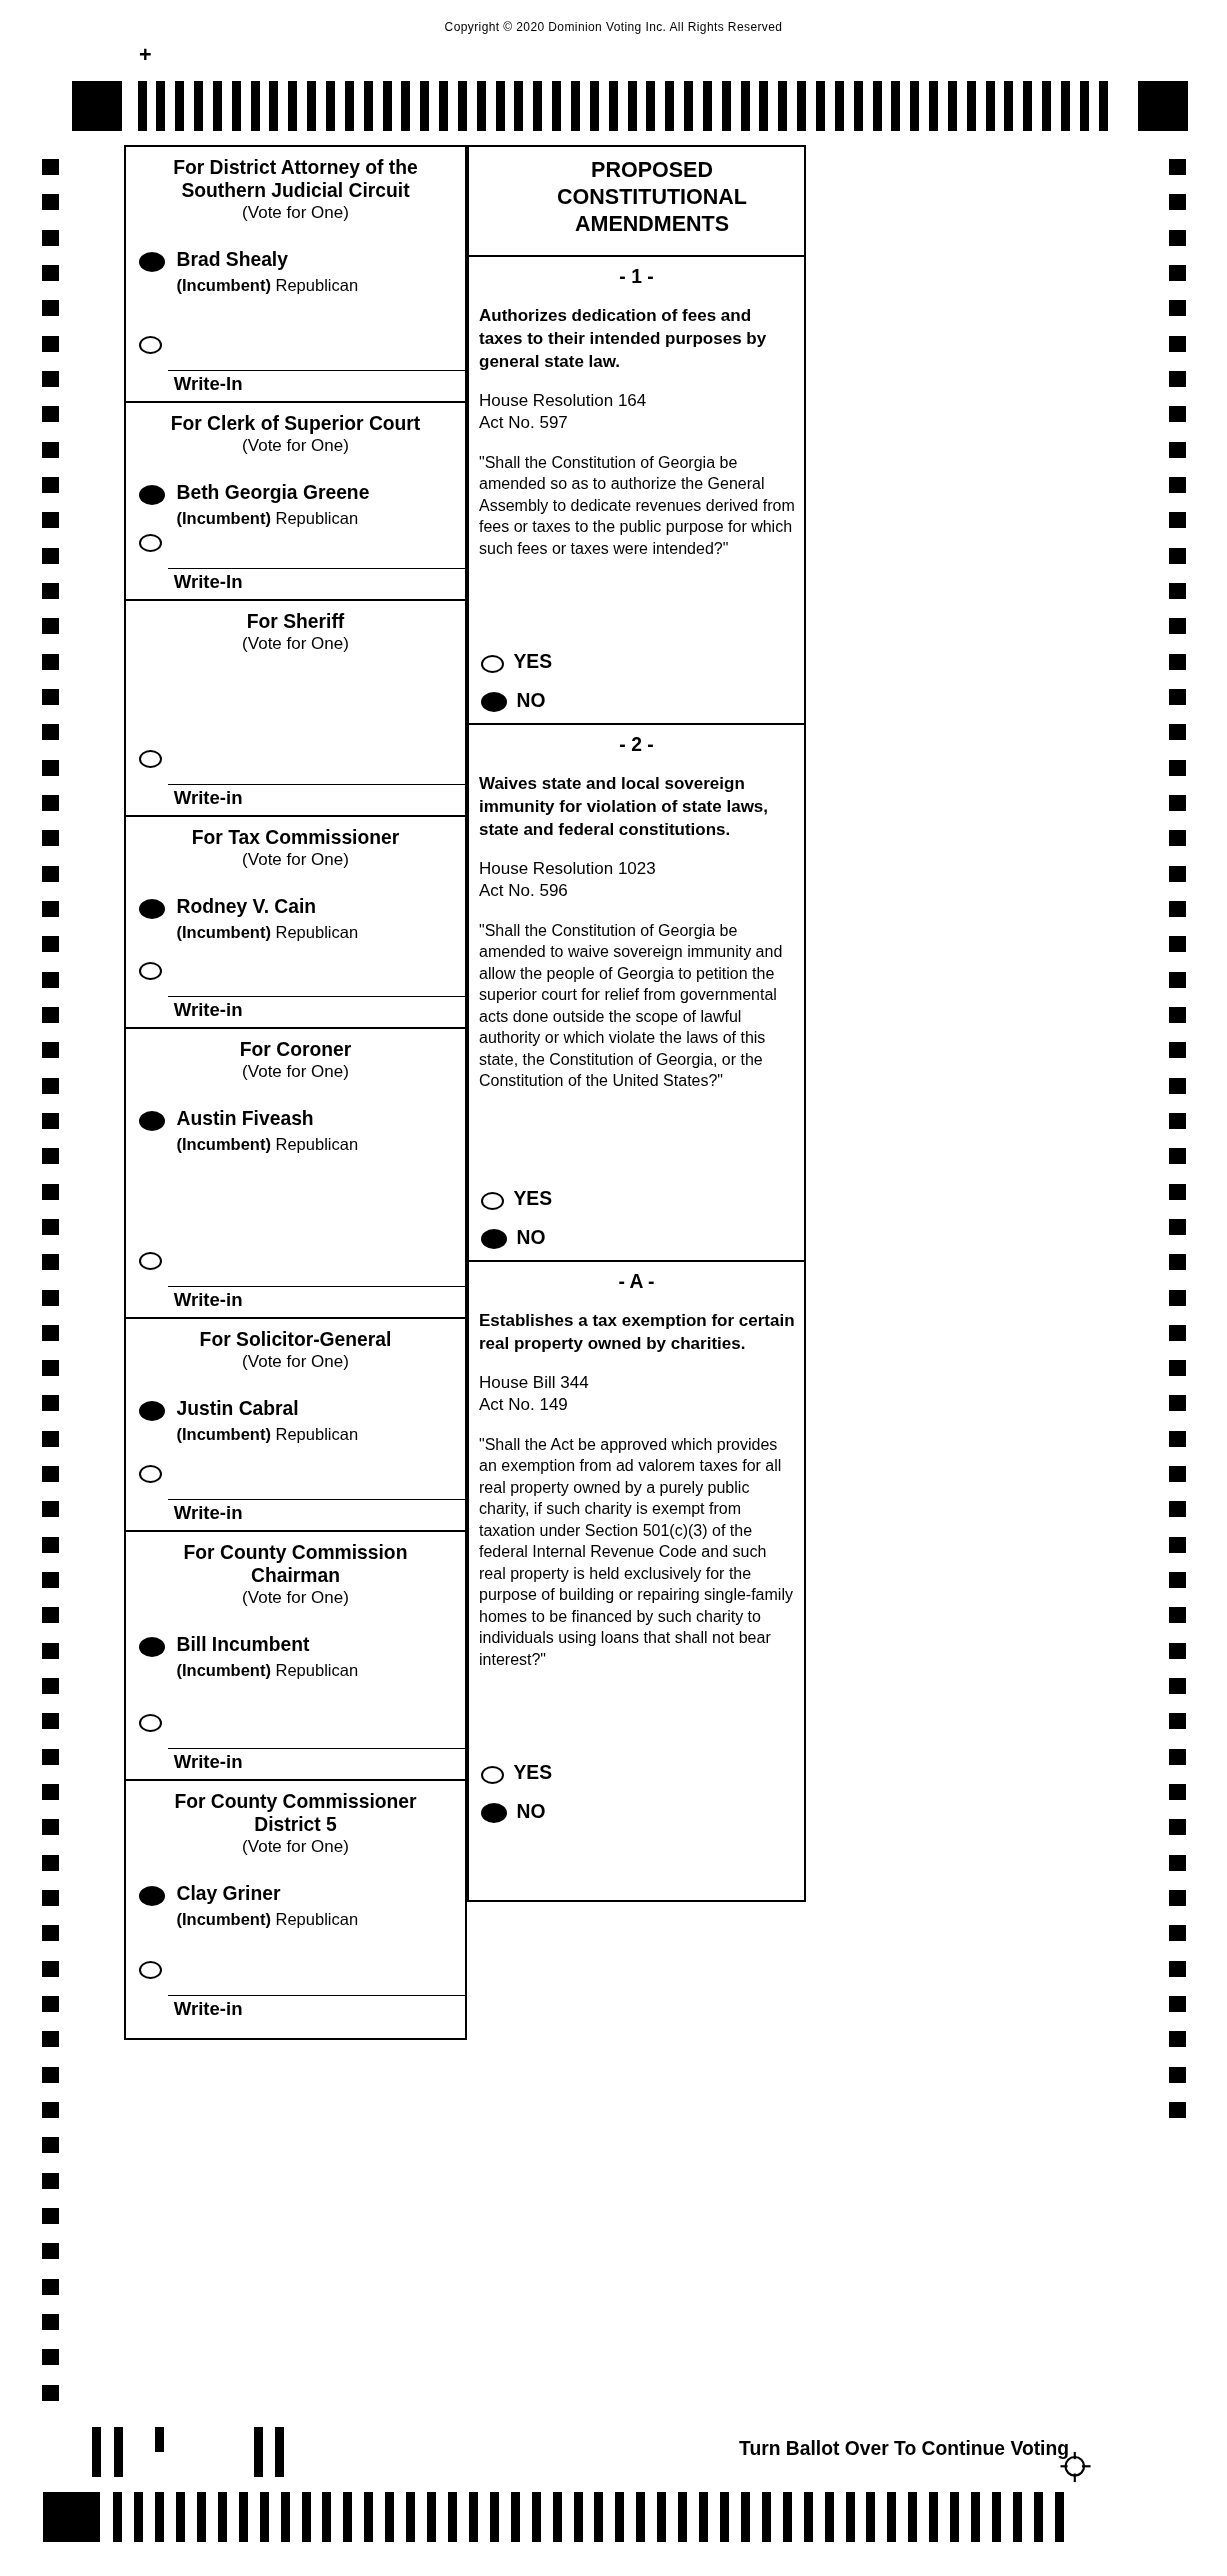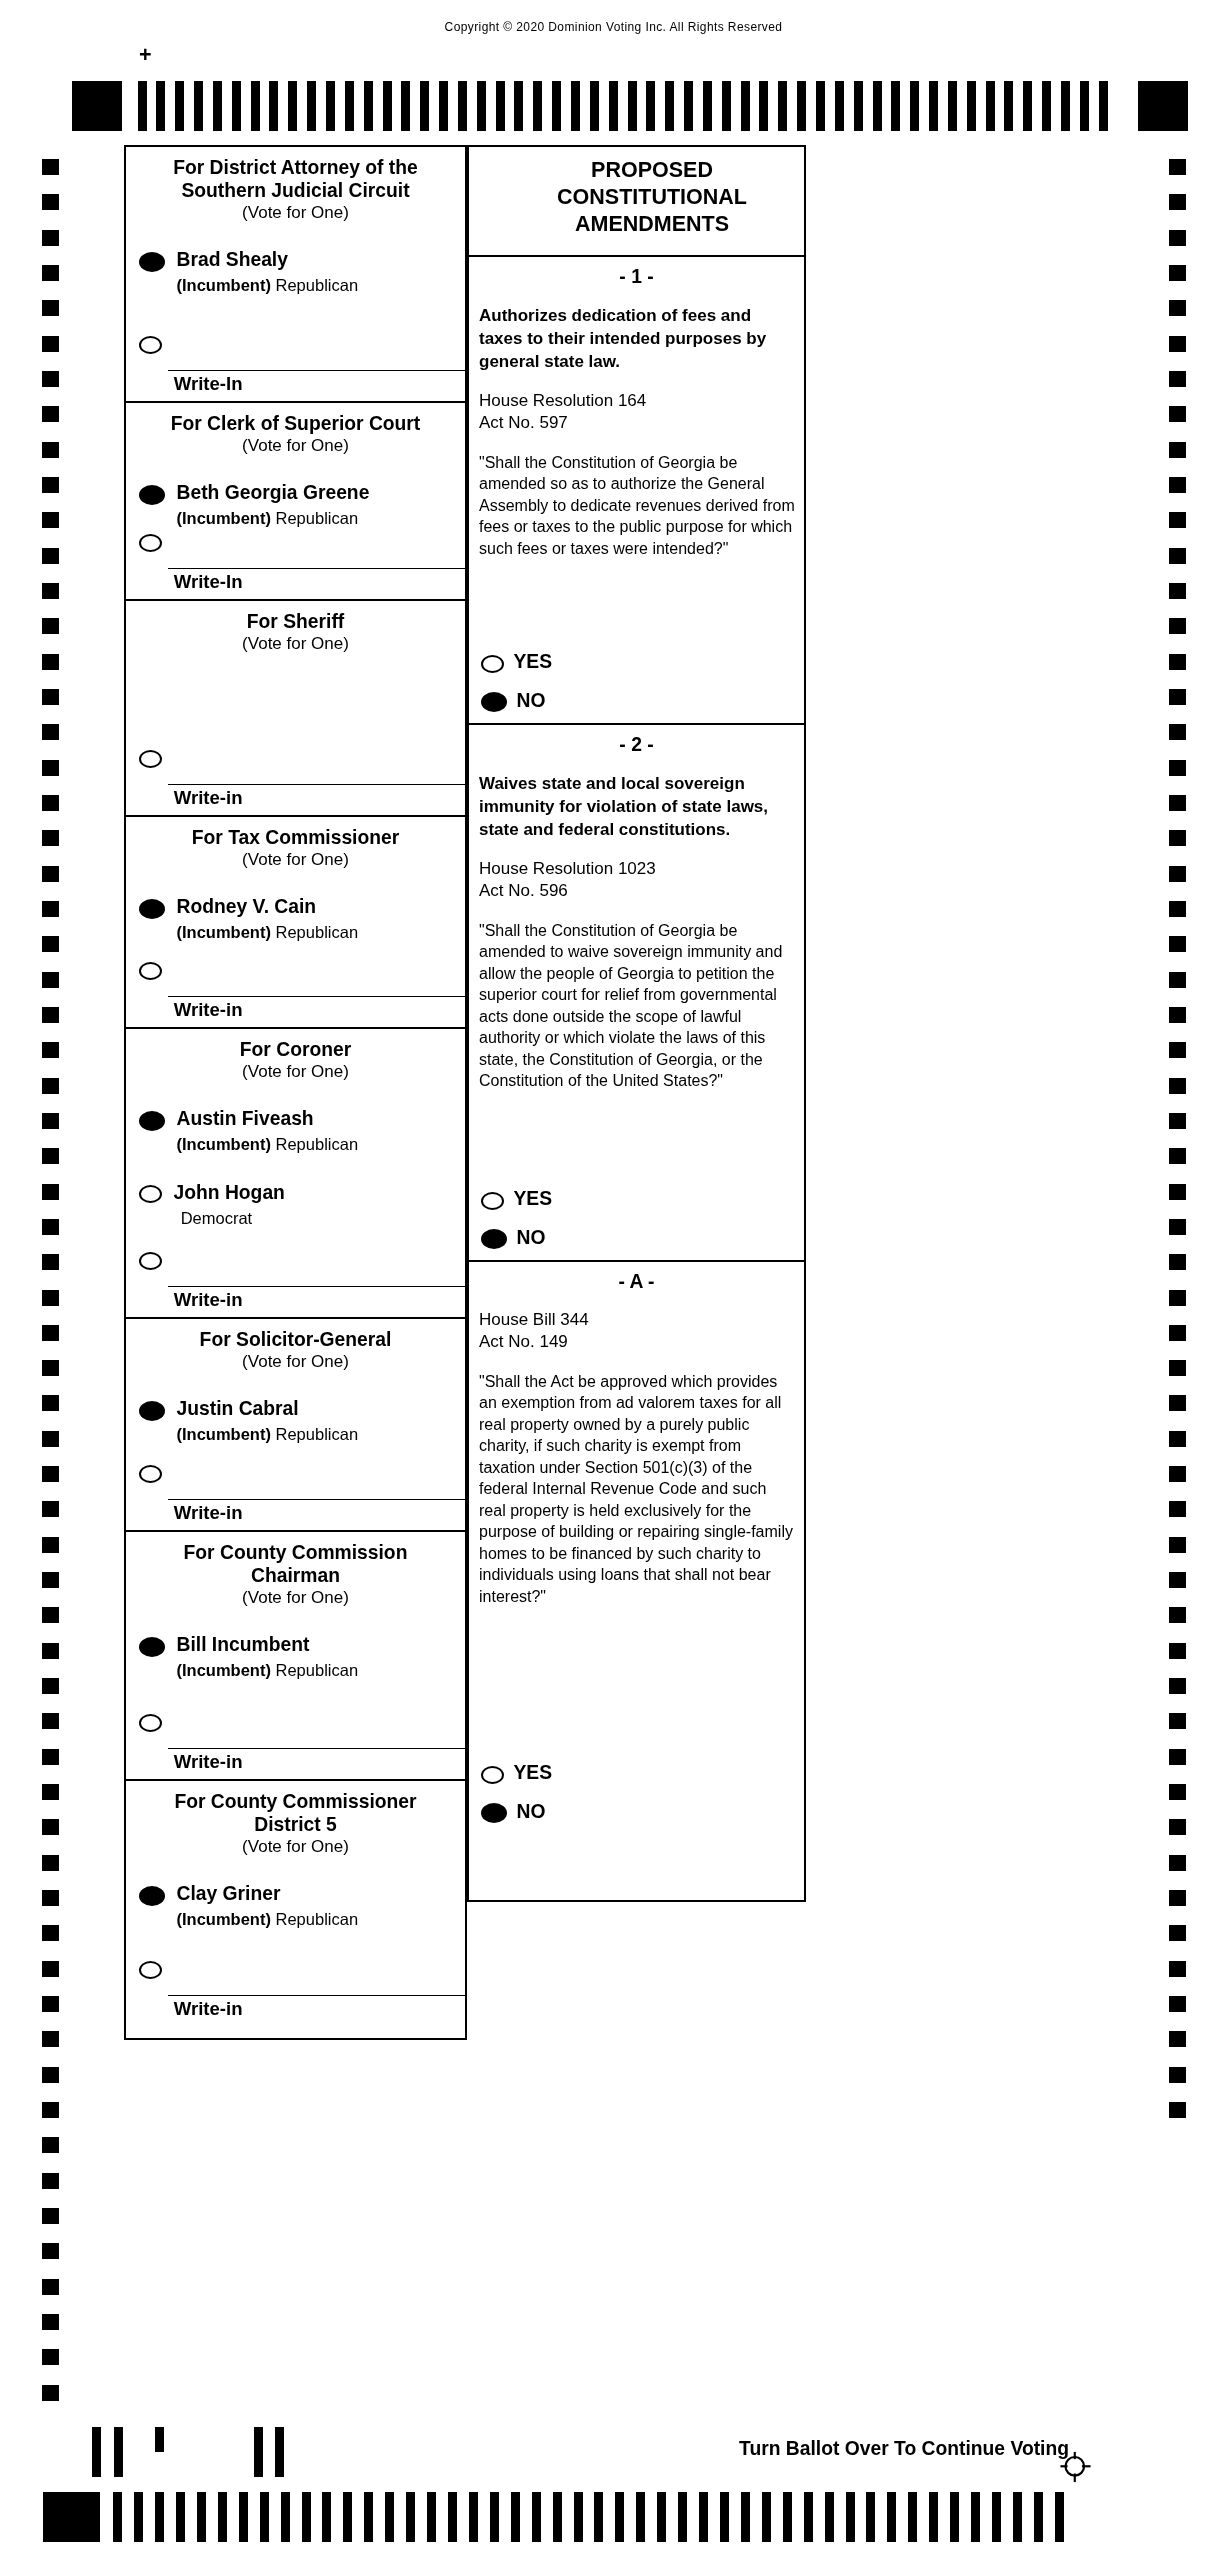--- a/index.html
+++ b/index.html
@@ -355,27 +355,20 @@
     <div class="c-title">For Coroner</div>
     <div class="c-vote">(Vote for One)</div>
     <div class="c-cands">
           <div class="cand">
     <div class="oval filled"></div>
     <div class="cand-text">
       <div class="cand-name">Austin Fiveash</div>
       <div class="cand-party"><span class="inc">(Incumbent)</span><span class="party"> Republican</span></div>
     </div>
   </div>
-          <div class="cand">
-    <div class="oval"></div>
-    <div class="cand-text">
-      <div class="cand-name">John Hogan</div>
-      <div class="cand-party noinc"><span class="inc"></span><span class="party">Democrat</span></div>
-    </div>
-  </div>
         </div>
     <div class="oval wi-oval"></div>
     <div class="wi-block">
       <div class="wi-line"></div>
       <div class="wi-label">Write-in</div>
     </div>
   </section>
       <section class="contest" style="height: 213px;">
     <div class="c-title">For Solicitor-General</div>
     <div class="c-vote">(Vote for One)</div>
@@ -464,20 +457,21 @@
       <div class="oval"></div>
       <div class="choice-label">YES</div>
     </div>
     <div class="choice choice-no">
       <div class="oval filled"></div>
       <div class="choice-label">NO</div>
     </div>
   </section>
       <section class="measure" style="height: 572px;">
     <div class="m-number">- A -</div>
+    <div class="m-summary">Establishes a tax exemption for certain real property owned by charities.</div>
     <div class="m-ref">House Bill 344
 Act No. 149</div>
     <div class="m-question">"Shall the Act be approved which provides an exemption from ad valorem taxes for all real property owned by a purely public charity, if such charity is exempt from taxation under Section 501(c)(3) of the federal Internal Revenue Code and such real property is held exclusively for the purpose of building or repairing single-family homes to be financed by such charity to individuals using loans that shall not bear interest?"</div>
     <div class="choice choice-yes">
       <div class="oval"></div>
       <div class="choice-label">YES</div>
     </div>
     <div class="choice choice-no">
       <div class="oval filled"></div>
       <div class="choice-label">NO</div>

